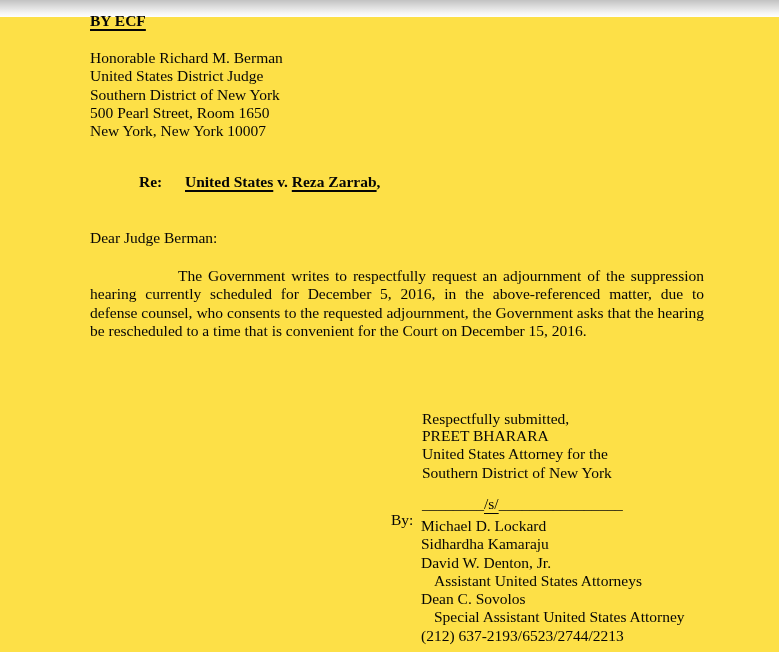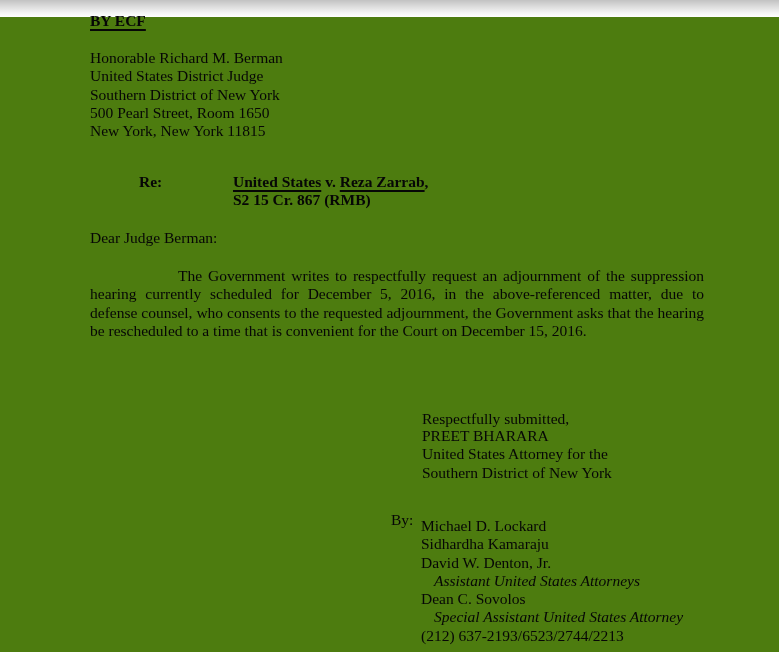--- a/index.html
+++ b/index.html
@@ -1,20 +1,20 @@
 <!DOCTYPE html>
 <html><head>
 <meta charset="utf-8">
 <style>
   html, body { margin: 0; padding: 0; background: #ffffff; }
   .page {
     position: relative;
     width: 779px;
     height: 652px;
-    background: #4d7c0f;
+    background: #fde047;
     overflow: hidden;
     font-family: "Liberation Serif", "DejaVu Serif", serif;
     font-size: 15.5px;
     line-height: 18.3px;
     color: #060606;
   }
   .abs { position: absolute; }
   .top-shadow {
     position: absolute; left: 0; top: 0; width: 779px; height: 17px;
     background: linear-gradient(to bottom, #c2c2c2 0px, #dedede 7px, #f5f5f5 13px, #ffffff 17px);
@@ -22,45 +22,44 @@
   .bold { font-weight: bold; }
   .ul2 {
     text-decoration: underline;
     text-decoration-thickness: 2px;
     text-underline-offset: 3px;
   }
   .jline { text-align: justify; text-align-last: justify; }
   .jline.first { padding-left: 88px; }
   .jline.last { text-align-last: left; }
   .body-col { width: 614px; }
-  .indent { padding-left: 13px; font-style: italic; }
+  .indent { padding-left: 13px; }
   .sig-s { text-decoration: underline; text-decoration-thickness: 1px; text-underline-offset: 4px; }
 </style>
 </head>
 <body>
 
 <div class="page">
 
   <div class="top-shadow"></div>
 
   <div class="abs bold ul2" style="left:90px; top:12px;">BY ECF</div>
 
   <div class="abs" style="left:90px; top:49px;">
     <div>Honorable Richard M. Berman</div>
     <div>United States District Judge</div>
     <div>Southern District of New York</div>
     <div>500 Pearl Street, Room 1650</div>
-    <div>New York, New York 11815</div>
+    <div>New York, New York 10007</div>
   </div>
 
   <div class="abs bold" style="left:139px; top:173px;">Re:</div>
 
-  <div class="abs bold" style="left:185px; top:173px;margin-left:48px;">
+  <div class="abs bold" style="left:185px; top:173px;">
     <div><span class="ul2">United States</span><span> v. </span><span class="ul2">Reza Zarrab</span><span>,</span></div>
-    <div>S2 15 Cr. 867 (RMB)</div>
   </div>
 
   <div class="abs" style="left:90px; top:229px;">Dear Judge Berman:</div>
 
   <div class="abs body-col" style="left:90px; top:267px;">
     <div class="jline first">The Government writes to respectfully request an adjournment of the suppression</div>
     <div class="jline">hearing currently scheduled for December 5, 2016, in the above-referenced matter, due to</div>
     <div class="jline">defense counsel, who consents to the requested adjournment, the Government asks that the hearing</div>
     <div class="jline last">be rescheduled to a time that is convenient for the Court on December 15, 2016.</div>
   </div>
@@ -68,20 +67,21 @@
   <div class="abs" style="left:422px; top:410px;">Respectfully submitted,</div>
 
   <div class="abs" style="left:422px; top:427px;">
     <div>PREET BHARARA</div>
     <div>United States Attorney for the</div>
     <div>Southern District of New York</div>
   </div>
 
   <div class="abs" style="left:391px; top:495px;margin-top:16px;">By:</div>
 
+  <div class="abs" style="left:422px; top:495px;"><span>________</span><span class="sig-s">/s/</span><span>________________</span></div>
 
   <div class="abs" style="left:421px; top:517px;">
     <div>Michael D. Lockard</div>
     <div>Sidhardha Kamaraju</div>
     <div>David W. Denton, Jr.</div>
     <div class="indent">Assistant United States Attorneys</div>
     <div>Dean C. Sovolos</div>
     <div class="indent">Special Assistant United States Attorney</div>
     <div>(212) 637-2193/6523/2744/2213</div>
   </div>

